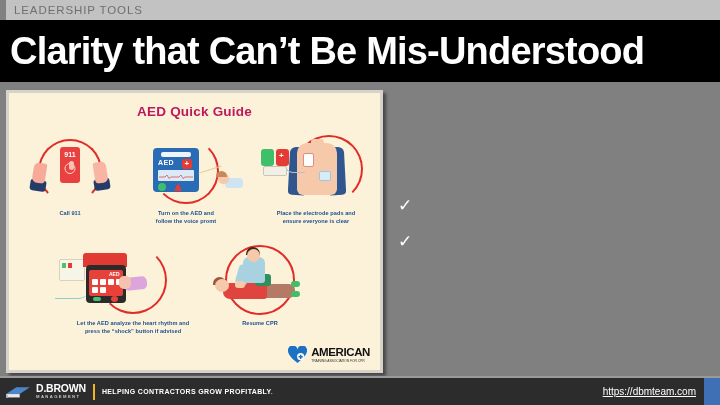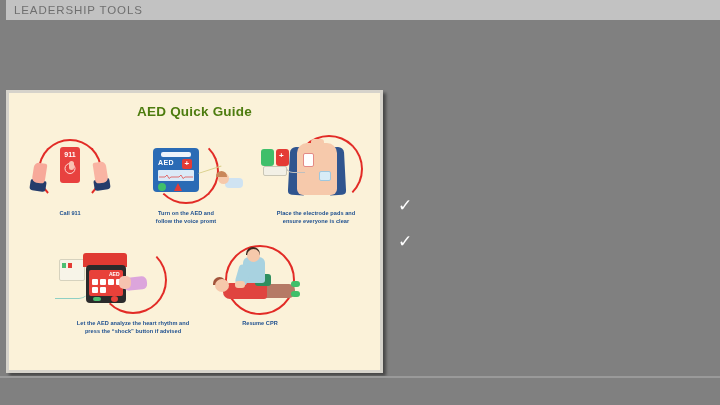--- a/index.html
+++ b/index.html
@@ -53,21 +53,21 @@
     width: 377px; height: 283px;
     background: #fbf2d9;
     border: 3px solid #d6d3cb;
     box-shadow: 3px 3px 3px rgba(0,0,0,0.45);
     overflow: hidden;
   }
   .info-title {
     position: absolute;
     top: 11px; left: 0; width: 100%;
     text-align: center;
-    color: #4d7c0f;
+    color: #be185d;
     font-size: 13.5px;
     font-weight: bold;
     letter-spacing: 0.2px;
   }
   .step {
     position: absolute;
     text-align: center;
   }
   .step-art {
     position: relative;
@@ -415,20 +415,23 @@
 </style>
 </head>
 <body>
 
 <div id="slide">
 
   <div class="eyebrow-strip">
     <span class="eyebrow-text">LEADERSHIP TOOLS</span>
   </div>
 
+  <div class="title-band">
+    <h1 class="title-text">Clarity that Can’t Be Mis-Understood</h1>
+  </div>
 
   <div class="info-panel">
     <div class="info-title">AED Quick Guide</div>
 
     <div class="step" style="left:8px; top:42px; width:106px;">
       <div class="step-art">
         <div class="ring gap-bottom"></div>
         <div class="art cuff-l"></div>
         <div class="art cuff-r"></div>
         <div class="art phone-body"></div>
@@ -520,26 +523,52 @@
         <div class="art cpr-rescuer-pants"></div>
         <div class="art cpr-rescuer-torso"></div>
         <div class="art cpr-arms"></div>
         <div class="art cpr-hands"></div>
         <div class="art cpr-rescuer-hair"></div>
         <div class="art cpr-rescuer-head"></div>
       </div>
       <div class="step-cap" style="white-space:pre-line;">Resume CPR</div>
     </div>
 
+    <div class="aha-logo">
+      <svg class="aha-heart" viewBox="0 0 24 22">
+        <path d="M12 21 C 2 14, 0 8, 0 6 A 6 6 0 0 1 12 4 A 6 6 0 0 1 24 6 C 24 8, 22 14, 12 21 Z" fill="#1b72c4"></path>
+        <circle cx="16" cy="13" r="4.6" fill="#ffffff"></circle>
+        <path d="M15.1 10.6 h1.8 v1.8 h1.8 v1.8 h-1.8 v1.8 h-1.8 v-1.8 h-1.8 v-1.8 h1.8 z" fill="#1b72c4"></path>
+      </svg>
+      <div class="aha-words">
+        <div class="aha-main">AMERICAN</div>
+        <div class="aha-sub">TRAINING ASSOCIATION FOR CPR</div>
+      </div>
+    </div>
   </div>
 
   <div class="bullets">
     <div class="bullet-row">
       <span class="bullet-check">✓</span>
     </div>
     <div class="bullet-row">
       <span class="bullet-check">✓</span>
     </div>
   </div>
 
   <div class="footer-divider"></div>
+  <div class="footer">
+    <svg class="logo-mark" viewBox="0 0 30 20">
+      <path d="M1 13 L13 5 L29 5 L17 13 Z" fill="#4a86c8"></path>
+      <path d="M1 13 L17 13 L17 17 L1 17 Z" fill="#e8e8e8"></path>
+      <path d="M1 13 L1 17 L3 18 L3 14 Z" fill="#9fb7cf"></path>
+    </svg>
+    <div class="logo-text">
+      <div class="logo-name">D.BROWN</div>
+      <div class="logo-sub">MANAGEMENT</div>
+    </div>
+    <div class="logo-divider"></div>
+    <div class="tagline"><span>HELPING CONTRACTORS GROW PROFITABLY</span><span class="tagline-dot">.</span></div>
+    <a class="footer-url" href="#">https://dbmteam.com</a>
+    <div class="footer-accent"></div>
+  </div>
 
 </div>
 
 </body></html>

